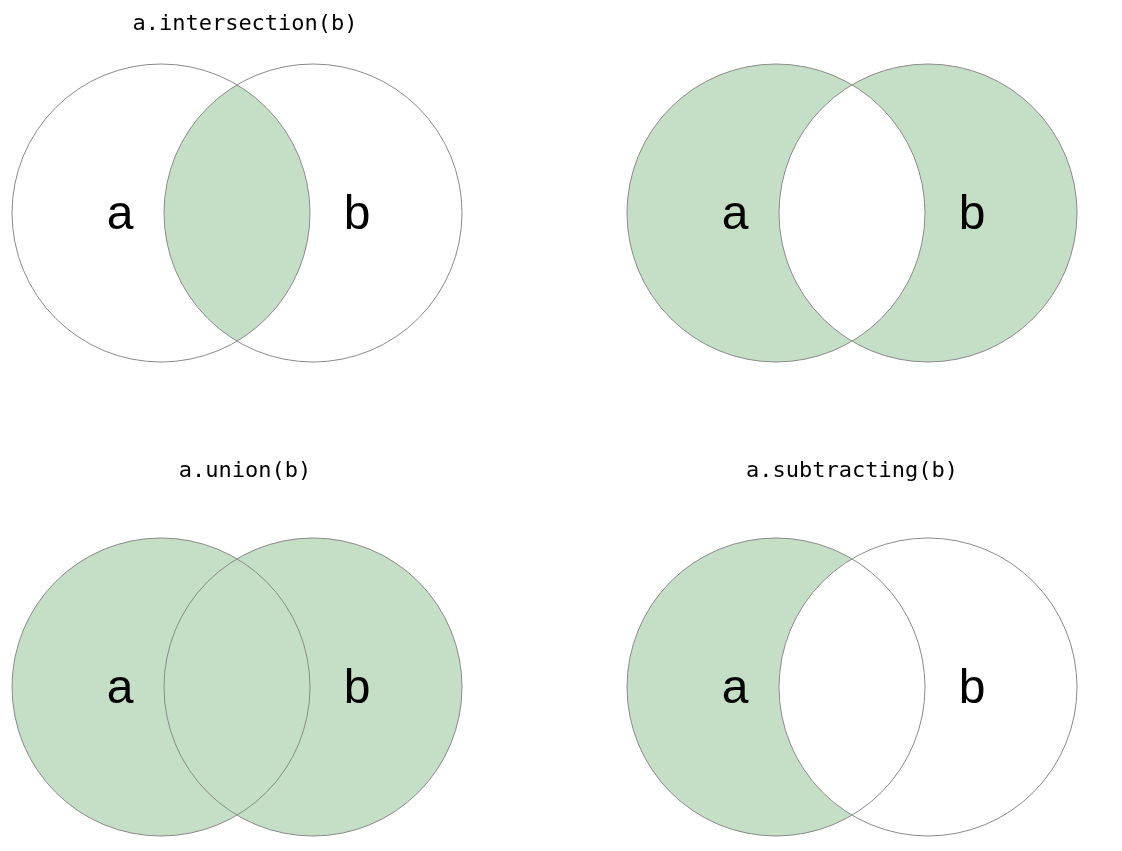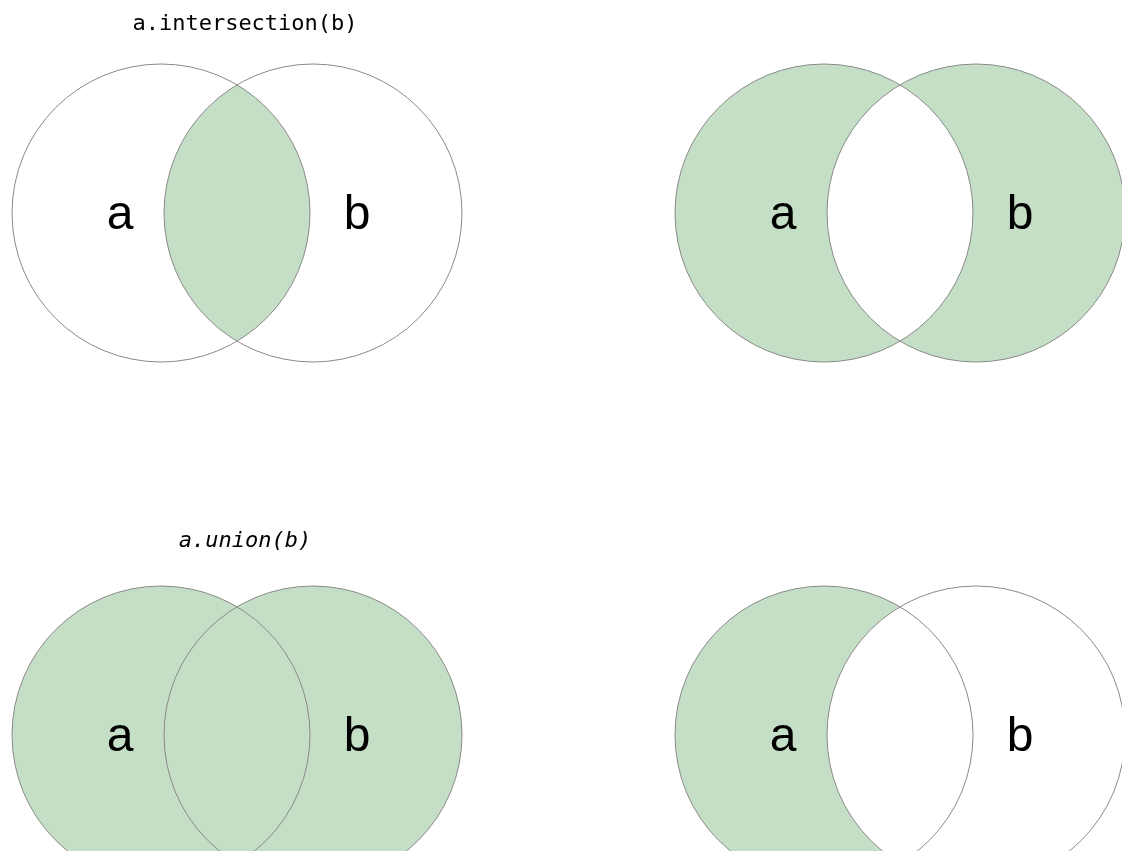--- a/index.html
+++ b/index.html
@@ -11,40 +11,39 @@
     width: 1122px;
     height: 851px;
     overflow: hidden;
   }
   .grid {
     display: grid;
     grid-template-columns: 561px 561px;
     grid-template-rows: 425px 426px;
     width: 1122px;
     height: 788px;
-    gap: 48px;
   }
   .panel {
     position: relative;
     width: 561px;
     height: 425px;
   }
   .panel-title {
     position: absolute;
     top: 10px;
     transform: translateX(-50%);
     font-family: "DejaVu Sans Mono", monospace;
     font-size: 22px;
     line-height: 26px;
     color: #000000;
     white-space: nowrap;
   }
   .col-left .panel-title  { left: 245px; }
   .col-right .panel-title { left: 291px; }
-  .row-bottom .panel-title { top: 54px; font-style: italic; }
+  .row-bottom .panel-title { top: 32px; }
   .panel svg {
     position: absolute;
     left: 0;
     top: 0;
   }
 </style>
 </head>
 <body>
 
 <div class="grid">
@@ -96,20 +95,21 @@
         <circle cx="313" cy="262" r="149" fill="#c5dfc6"></circle>
         <circle cx="313" cy="262" r="149" fill="#c5dfc6" clip-path="url(#clip-a-2)"></circle>
         <circle cx="161" cy="262" r="149" fill="none" stroke="#8a8a8a" stroke-width="1"></circle>
         <circle cx="313" cy="262" r="149" fill="none" stroke="#8a8a8a" stroke-width="1"></circle>
         <text x="120" y="278" text-anchor="middle" font-size="48" fill="#000000" font-family="&quot;Liberation Sans&quot;, sans-serif">a</text>
         <text x="357" y="278" text-anchor="middle" font-size="48" fill="#000000" font-family="&quot;Liberation Sans&quot;, sans-serif">b</text>
       </svg>
   </div>
 
   <div class="panel col-right row-bottom">
+    <div class="panel-title">a.subtracting(b)</div>
     <svg width="561" height="425" viewBox="0 0 561 425">
         <defs>
           <clipPath id="clip-a-3">
             <circle cx="215" cy="262" r="149"></circle>
           </clipPath>
         </defs>
         <circle cx="215" cy="262" r="149" fill="#c5dfc6"></circle>
         <circle cx="367" cy="262" r="149" fill="#ffffff"></circle>
         <circle cx="367" cy="262" r="149" fill="#ffffff" clip-path="url(#clip-a-3)"></circle>
         <circle cx="215" cy="262" r="149" fill="none" stroke="#8a8a8a" stroke-width="1"></circle>

